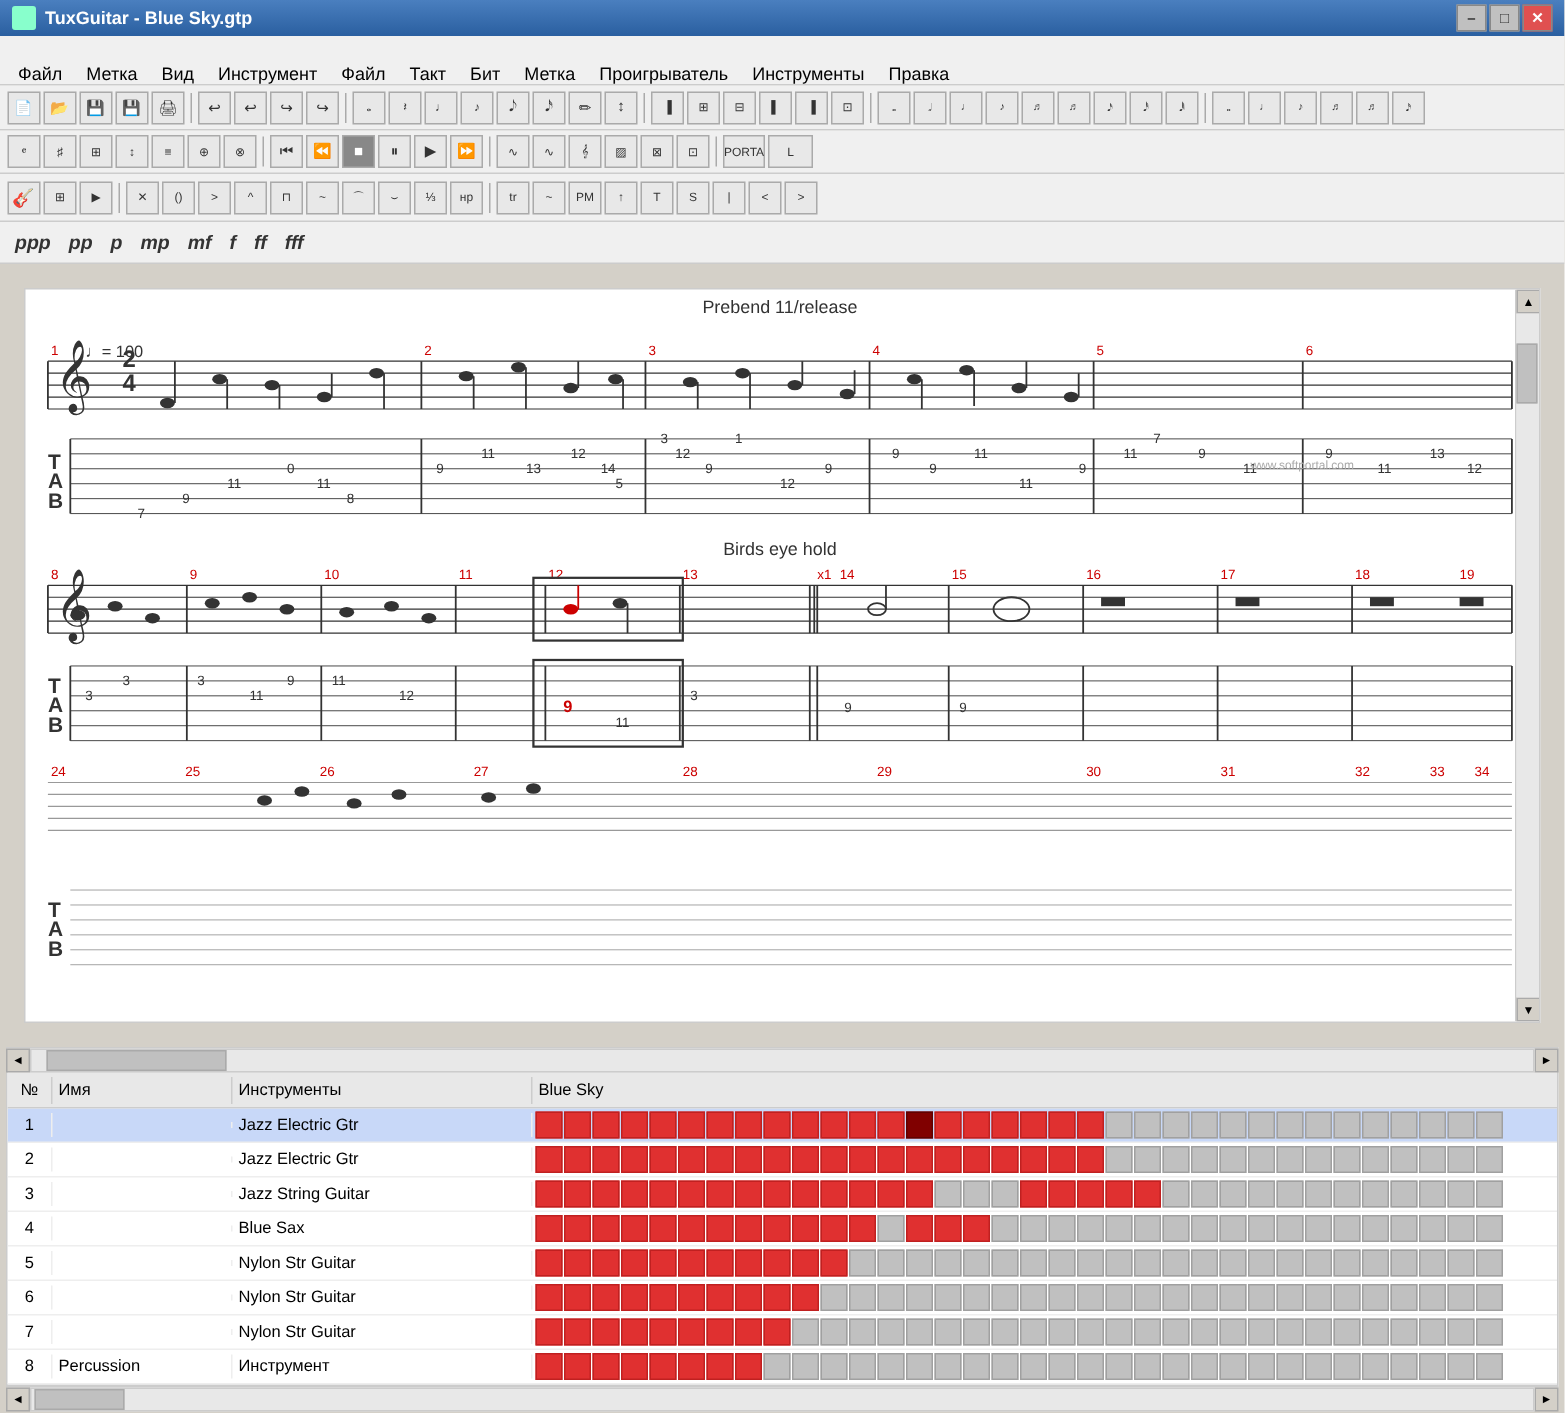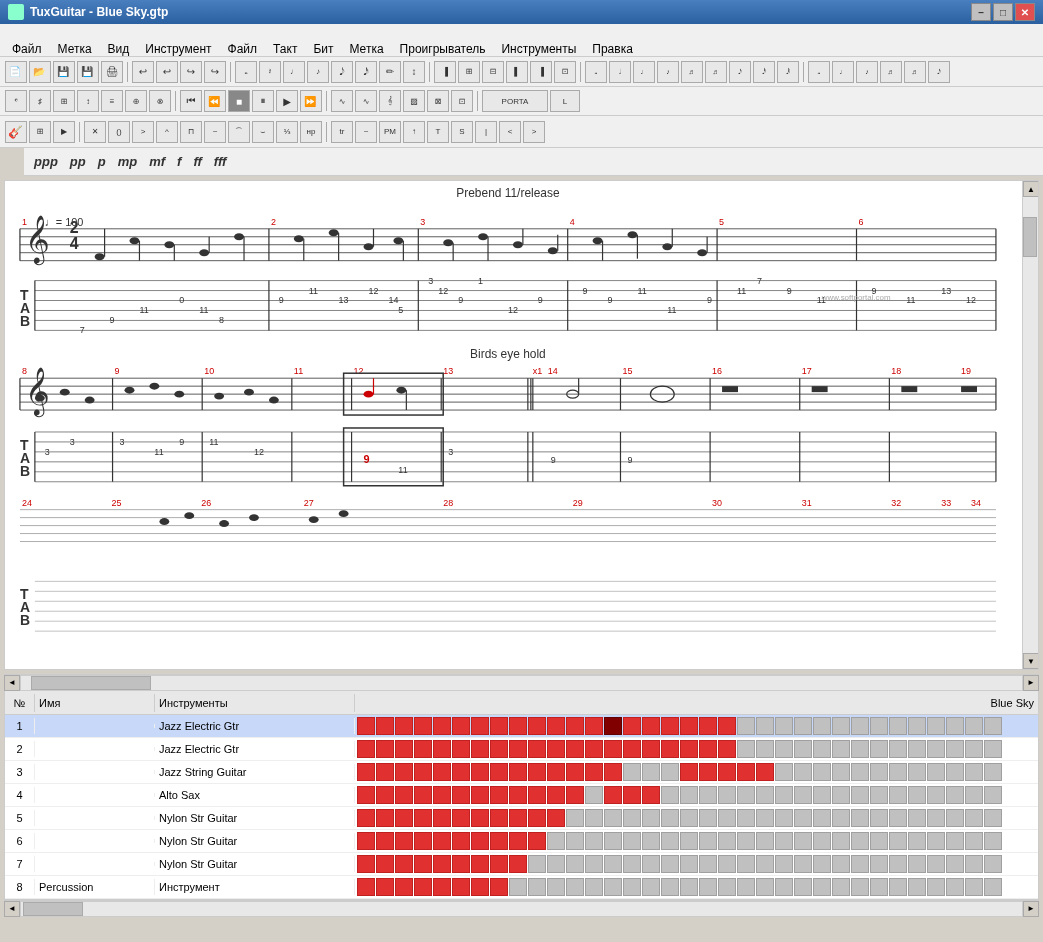--- a/index.html
+++ b/index.html
@@ -69,36 +69,35 @@
 
     
     #dynamics-bar {
       background: #f0f0f0;
       border-bottom: 1px solid #ccc;
       padding: 2px 8px;
       display: flex;
       align-items: center;
       height: 28px;
       gap: 8px;
-      margin-left: 24px;
     }
     .dynamic-label {
       font-style: italic;
       font-size: 13px;
       font-weight: bold;
       color: #333;
       cursor: pointer;
       padding: 0 2px;
     }
 
     
     #main-area {
       background: white;
       border: 1px solid #ccc;
-      margin: 4px;
+      margin: 16px;
       overflow: hidden;
       position: relative;
       height: 490px;
     }
 
     
     #main-scrollbar {
       position: absolute;
       right: 0;
       top: 0;
@@ -166,21 +165,21 @@
     #track-header {
       display: flex;
       background: #e8e8e8;
       border-bottom: 1px solid #ccc;
       min-height: 24px;
       align-items: center;
     }
     .th-num { width: 30px; min-width: 30px; padding: 3px 4px; border-right: 1px solid #ccc; font-size: 11px; text-align: center; }
     .th-name { width: 120px; min-width: 120px; padding: 3px 4px; border-right: 1px solid #ccc; font-size: 11px; }
     .th-instr { width: 200px; min-width: 200px; padding: 3px 4px; border-right: 1px solid #ccc; font-size: 11px; }
-    .th-track { flex: 1; padding: 3px 4px; font-size: 11px; text-align: right; }
+    .th-track { flex: 1; padding: 3px 4px; font-size: 11px; text-align: left; }
 
     #track-body { flex: 1; overflow-y: auto; overflow-x: hidden; }
     .track-row {
       display: flex;
       min-height: 22px;
       border-bottom: 1px solid #eee;
       align-items: center;
     }
     .track-row.selected { background: #c8d8f8; }
     .td-num { width: 30px; min-width: 30px; padding: 2px 4px; border-right: 1px solid #eee; font-size: 11px; text-align: center; }
@@ -328,21 +327,21 @@
   <div class="toolbar-group">
     <button class="toolbar-btn" style="font-size:8px">∿</button>
     <button class="toolbar-btn" style="font-size:8px">∿</button>
     <button class="toolbar-btn" style="font-size:8px">𝄞</button>
     <button class="toolbar-btn" style="font-size:8px">▨</button>
     <button class="toolbar-btn" style="font-size:8px">⊠</button>
     <button class="toolbar-btn" style="font-size:8px">⊡</button>
   </div>
   <div class="toolbar-separator"></div>
   <div class="toolbar-group">
-    <button class="toolbar-btn" style="font-size:8px;width:66px">PORTA</button>
+    <button class="toolbar-btn" style="font-size:8px;width:28px">PORTA</button>
     <button class="toolbar-btn" style="font-size:8px;width:30px">L</button>
   </div>
 </div>
 
 <div class="toolbar" id="toolbar3">
   <div class="toolbar-group">
     <button class="toolbar-btn" style="font-size:12px">🎸</button>
     <button class="toolbar-btn" style="font-size:8px">⊞</button>
     <button class="toolbar-btn" style="font-size:8px">▶</button>
   </div>
@@ -816,21 +815,21 @@
             <div class="cell gray"></div>
             <div class="cell gray"></div>
             <div class="cell gray"></div>
           </div>
       </div>
     </div>
 
     <div class="track-row">
       <div class="td-num">4</div>
       <div class="td-name"></div>
-      <div class="td-instr">Alto Sax</div>
+      <div class="td-instr">Blue Sax</div>
       <div class="td-track">
         <div class="track-cells" id="cells-4">
             <div class="cell red"></div>
             <div class="cell red"></div>
             <div class="cell red"></div>
             <div class="cell red"></div>
             <div class="cell red"></div>
             <div class="cell red"></div>
             <div class="cell red"></div>
             <div class="cell red"></div>

